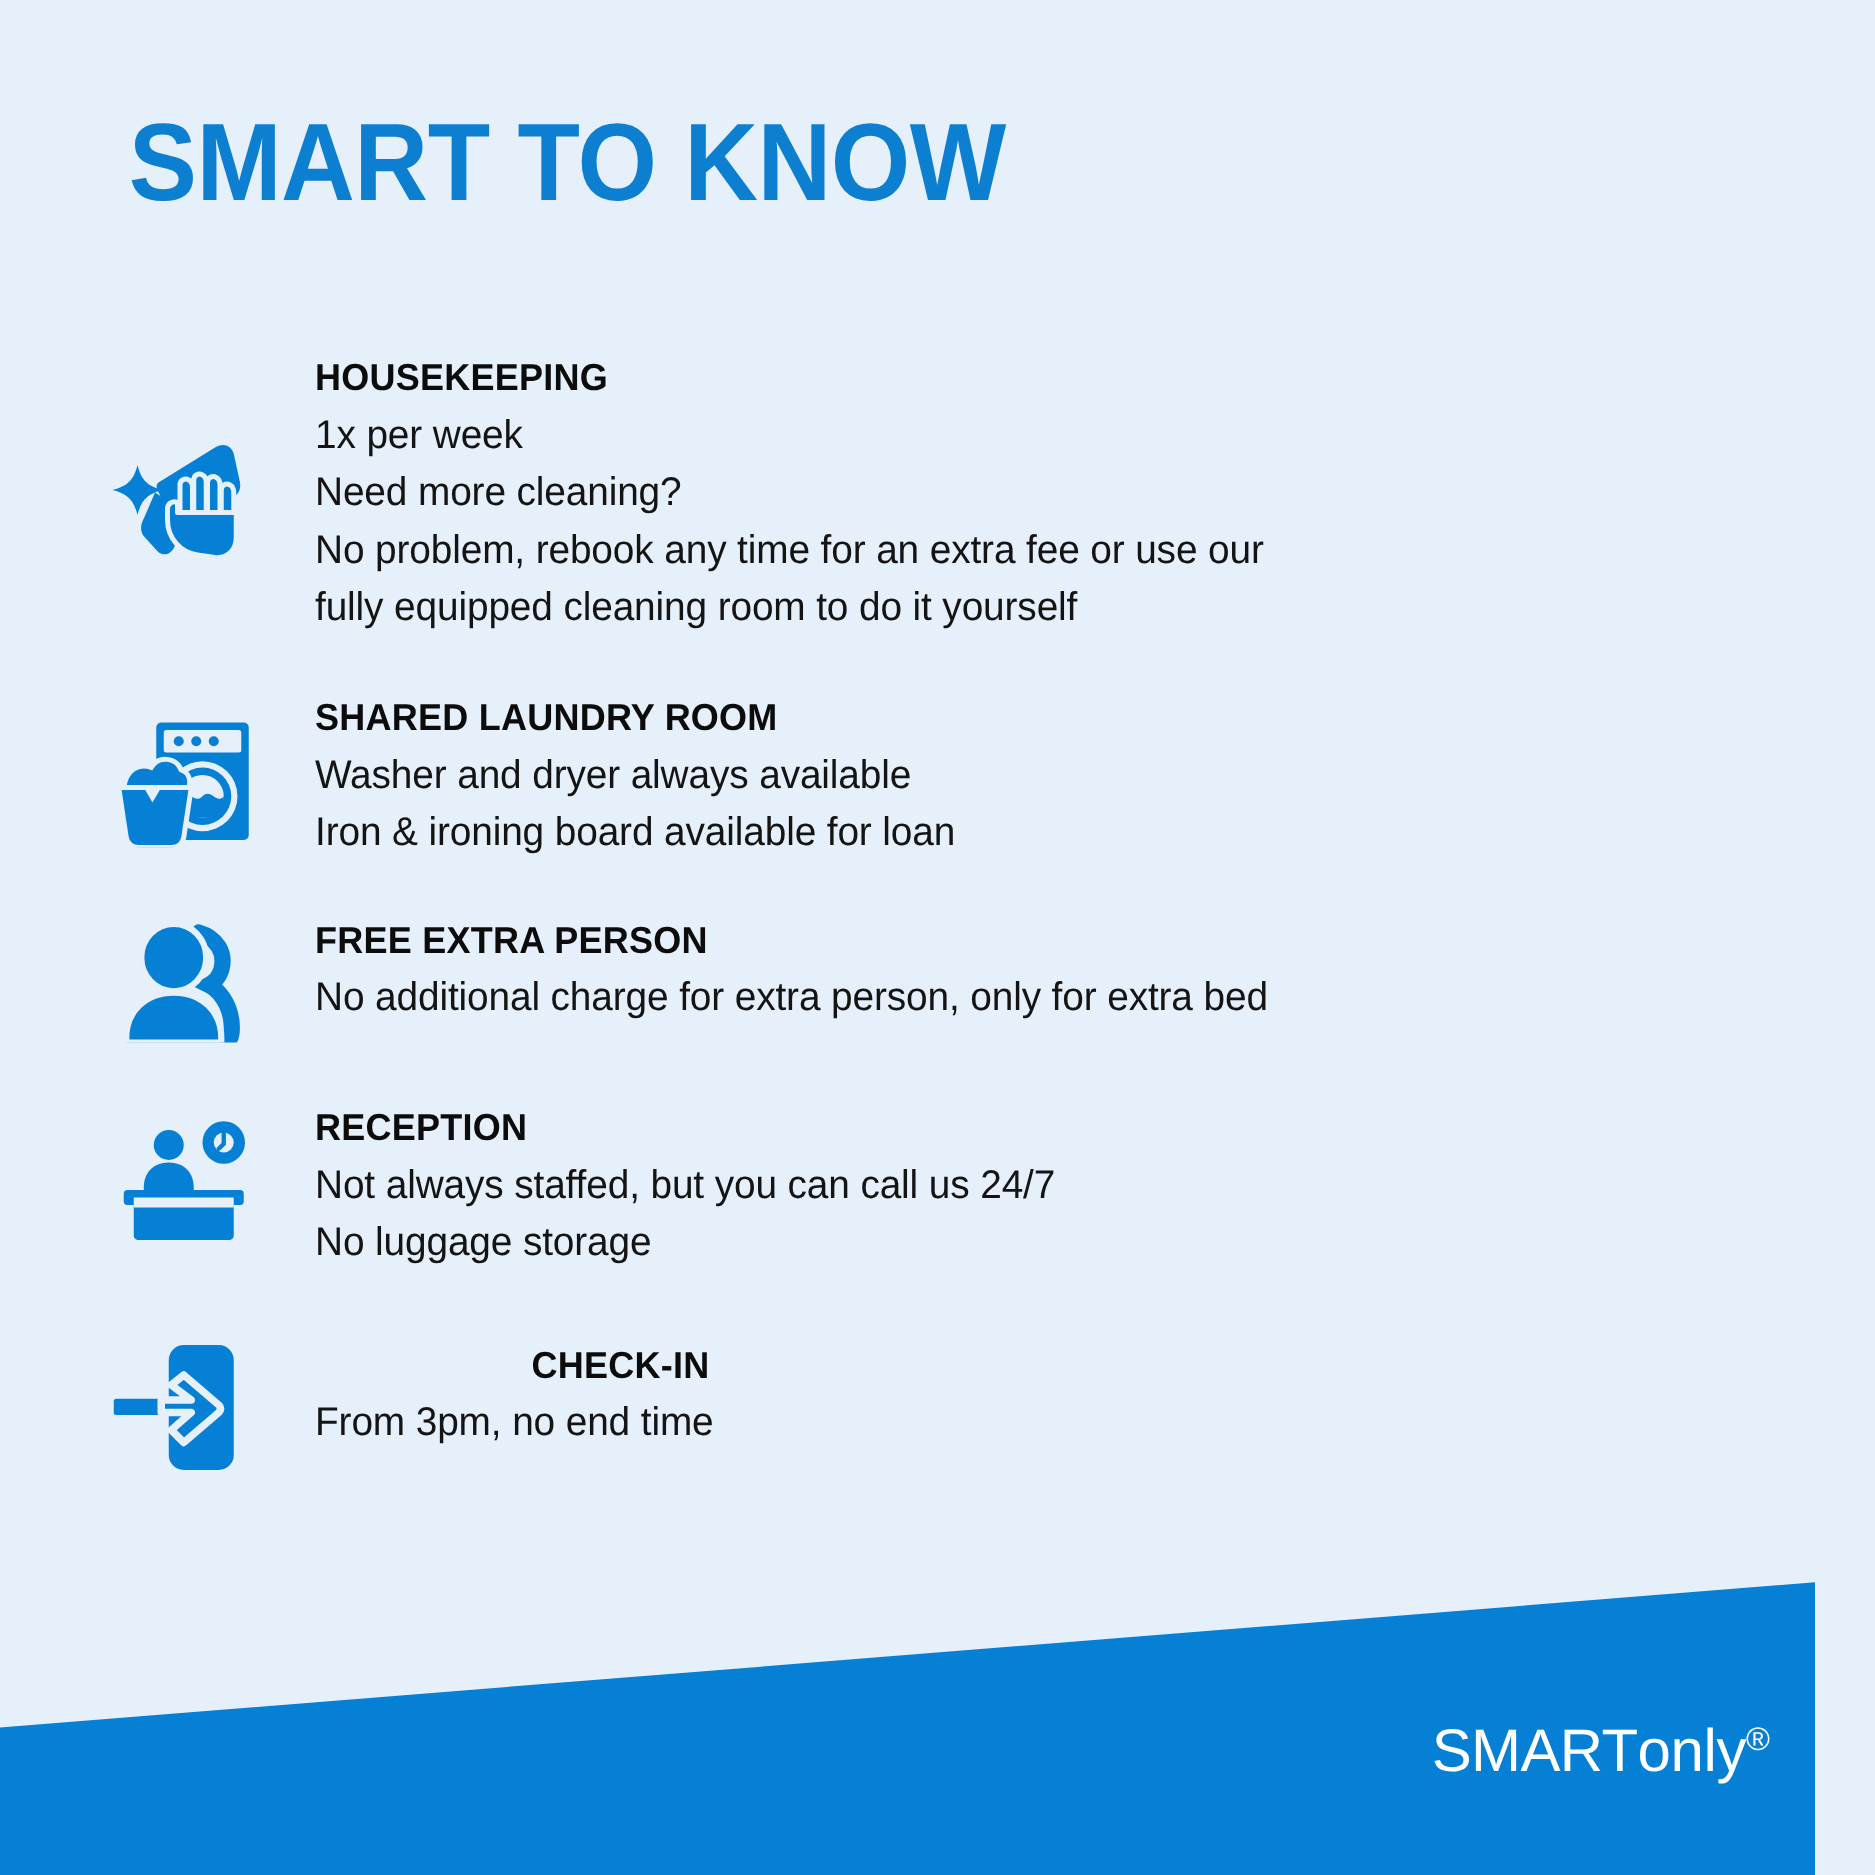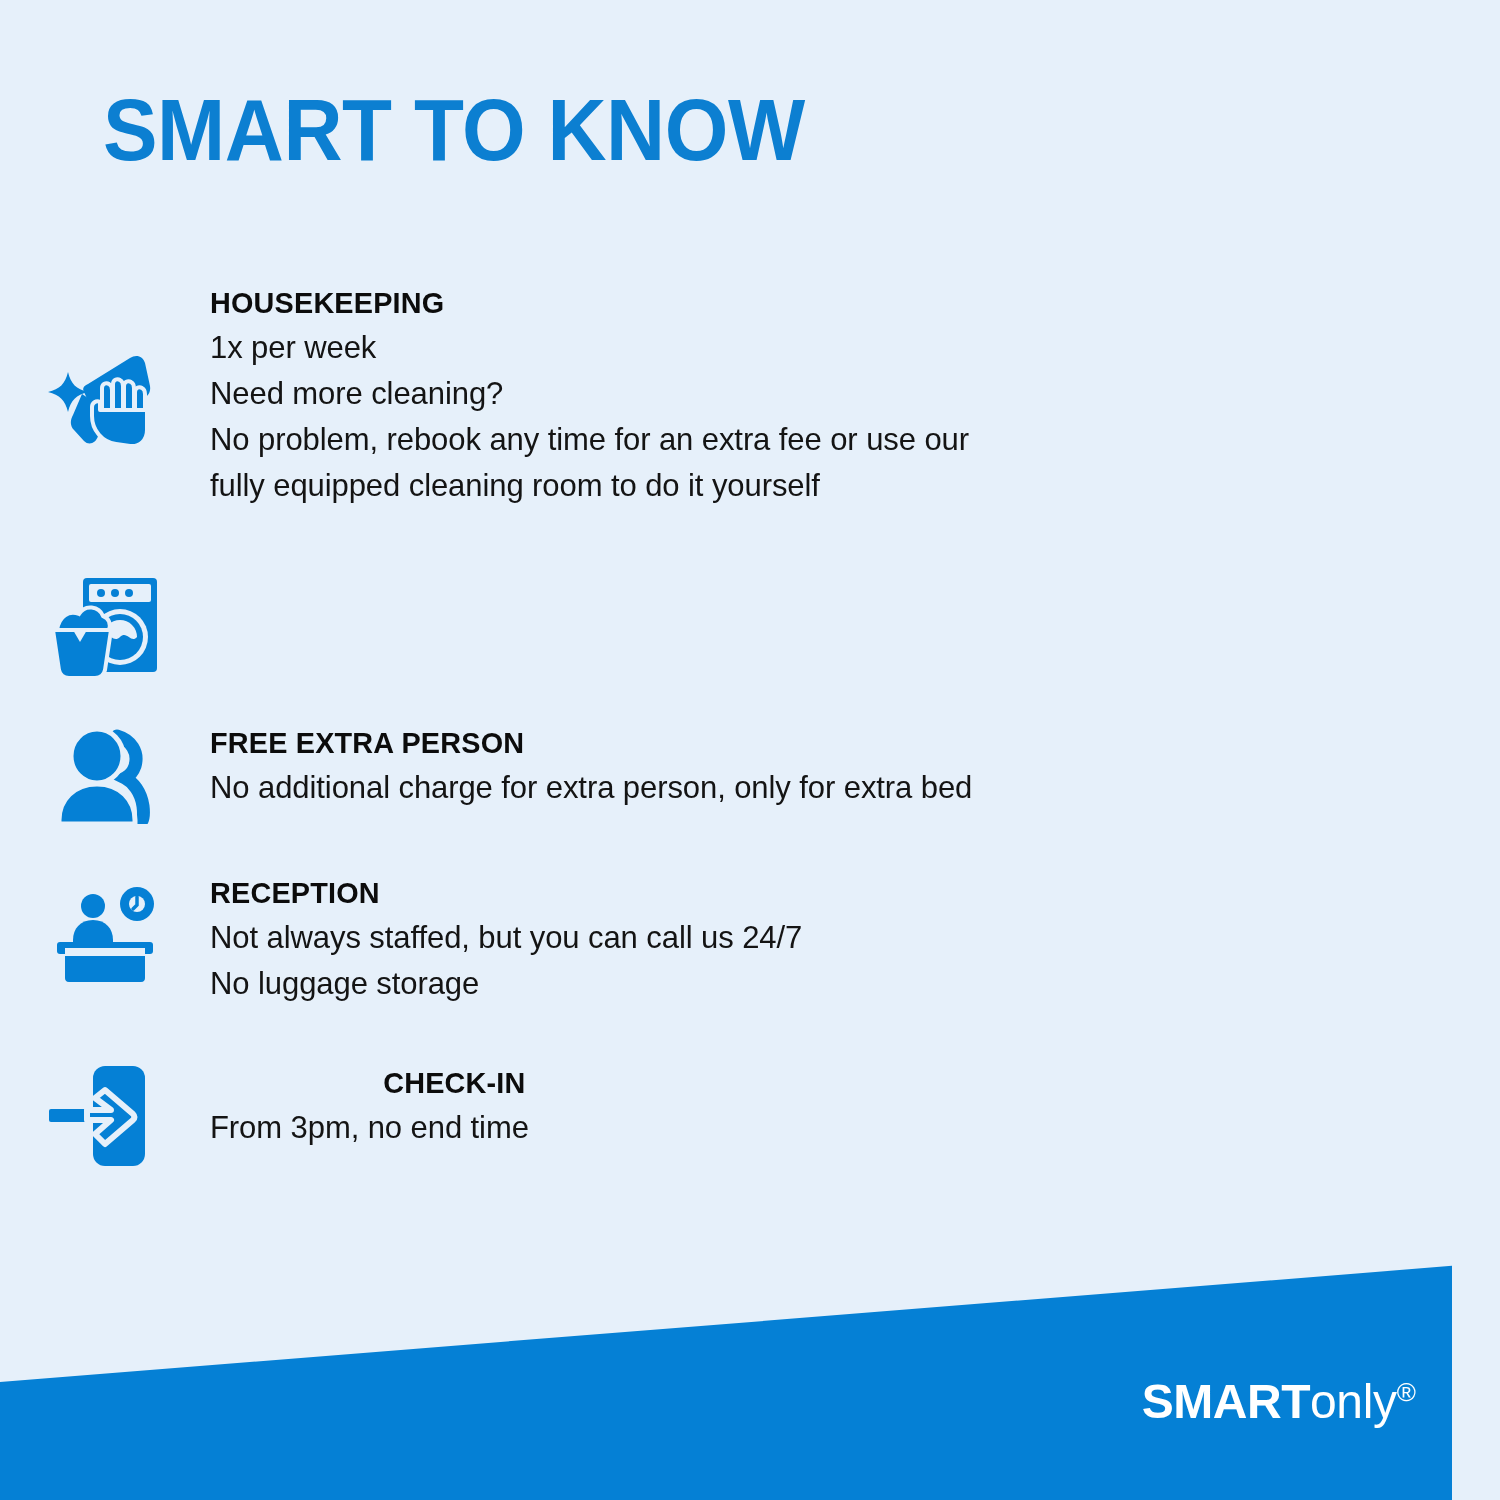--- a/index.html
+++ b/index.html
@@ -44,20 +44,21 @@
     left: 0;
     top: 282px;
     width: 1500px;
   }
 
   .item {
     position: relative;
     display: flex;
     align-items: flex-start;
     margin-bottom: 40px;
+    padding-left: 42px;
   }
 
   .icon-cell {
     width: 210px;
     min-width: 210px;
     display: flex;
     justify-content: center;
     align-items: flex-start;
     padding-top: 4px;
     box-sizing: border-box;
@@ -116,21 +117,21 @@
 
   #logo {
     position: absolute;
     right: 36px;
     bottom: 72px;
     color: #ffffff;
     font-size: 48px;
     line-height: 52px;
     white-space: nowrap;
   }
-  #logo .logo-bold { font-weight: 700; letter-spacing: -0.5px; }
+  #logo .logo-bold { font-weight: 400; letter-spacing: -0.5px; }
   #logo .logo-light { font-weight: 400; letter-spacing: -0.3px; }
   #logo .logo-reg {
     font-weight: 400;
     font-size: 26px;
     vertical-align: super;
     line-height: 1;
   }
 </style>
 </head>
 <body>
@@ -191,20 +192,25 @@
             <path d="M54 63 C60 56 64 70 71 63 C78 56 82 70 88 63 L88 74 C88 80 82 80 71 80 C60 80 54 80 54 74 Z" fill="#0580d5"></path>
 
             <path d="M4 56 L62 56 L56 96 C55 101 51 104 46 104 L20 104 C15 104 11 101 10 96 Z" fill="#0580d5" stroke="#e6f0fa" stroke-width="4"></path>
 
             <path d="M8 56 C10 42 20 36 30 40 C36 30 50 32 54 42 C60 44 62 50 60 56 Z" fill="#0580d5" stroke="#e6f0fa" stroke-width="4"></path>
 
             <path d="M24 56 L38 56 L31 68 Z" fill="#e6f0fa"></path>
           </svg>
         </span>
       </div>
+      <div class="text-cell">
+        <div class="item-title">SHARED LAUNDRY ROOM</div>
+        <div class="item-line">Washer and dryer always available</div>
+        <div class="item-line">Iron &amp; ironing board available for loan</div>
+      </div>
     </div>
 
     <div class="item extra-person">
       <div class="icon-cell">
         <span>
           <svg width="100" height="96" viewBox="0 0 100 96" fill="none" xmlns="http://www.w3.org/2000/svg">
 
             <path d="M62 8 C76 12 84 24 80 38 C78 44 74 48 70 50 C78 54 86 64 88 78 C89 86 88 92 86 94" stroke="#0580d5" stroke-width="13" stroke-linecap="round" fill="none"></path>
 
             <ellipse cx="42" cy="28" rx="26" ry="27" fill="#0580d5" stroke="#e6f0fa" stroke-width="5"></ellipse>

